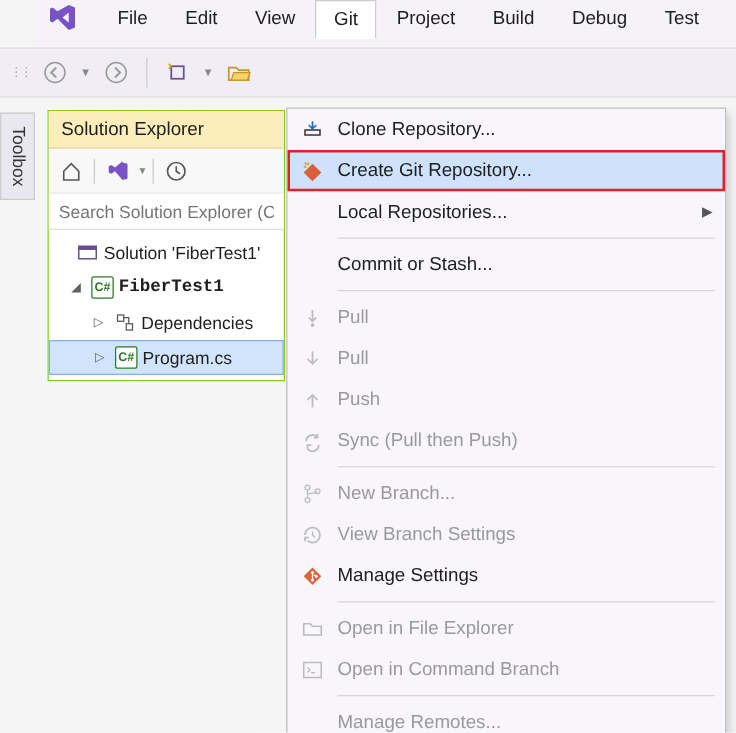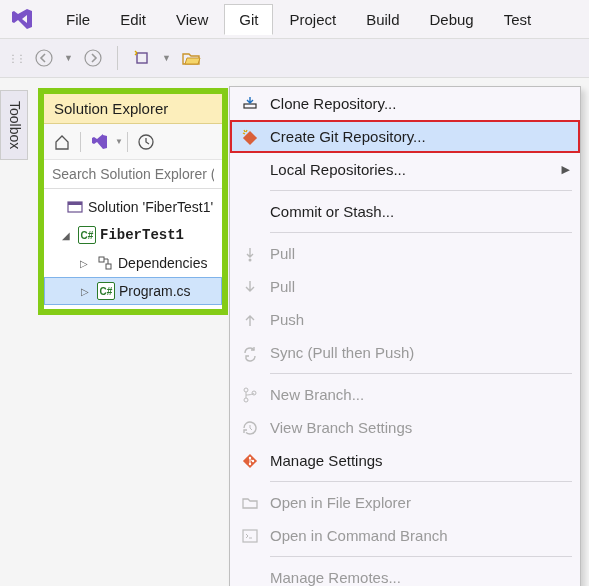--- a/index.html
+++ b/index.html
@@ -8,25 +8,26 @@
     font-size: 14px;
     background: #f5f5f5;
     width: 589px;
     height: 586px;
     overflow: hidden;
     position: relative;
     color: #1e1e1e;
   }
   .menubar {
     display: flex;
-    align-items: center;
+    align-items: flex-start;
     height: 38px;
     background: #f5f3f7;
     padding: 0 8px;
     gap: 2px;
+    margin-left: 28px;
   }
   .logo {
     width: 28px; height: 28px;
     display: flex; align-items: center; justify-content: center;
     margin-right: 14px;
   }
   .menu-item {
     padding: 6px 14px;
     cursor: default;
     font-size: 15px;
@@ -66,21 +67,21 @@
     text-orientation: mixed;
     padding: 10px 4px;
     font-size: 14px;
     color: #333;
   }
   .panel {
     position: absolute;
     left: 38px; top: 88px;
     width: 190px;
     background: #fff;
-    border: 6px solid #84cc16;
+    border: 1px solid #84cc16;
   }
   .panel-title {
     background: #fceebb;
     padding: 6px 10px;
     font-size: 15px;
     border-bottom: 1px solid #e0d08a;
   }
   .panel-toolbar {
     height: 36px;
     display: flex; align-items: center;

